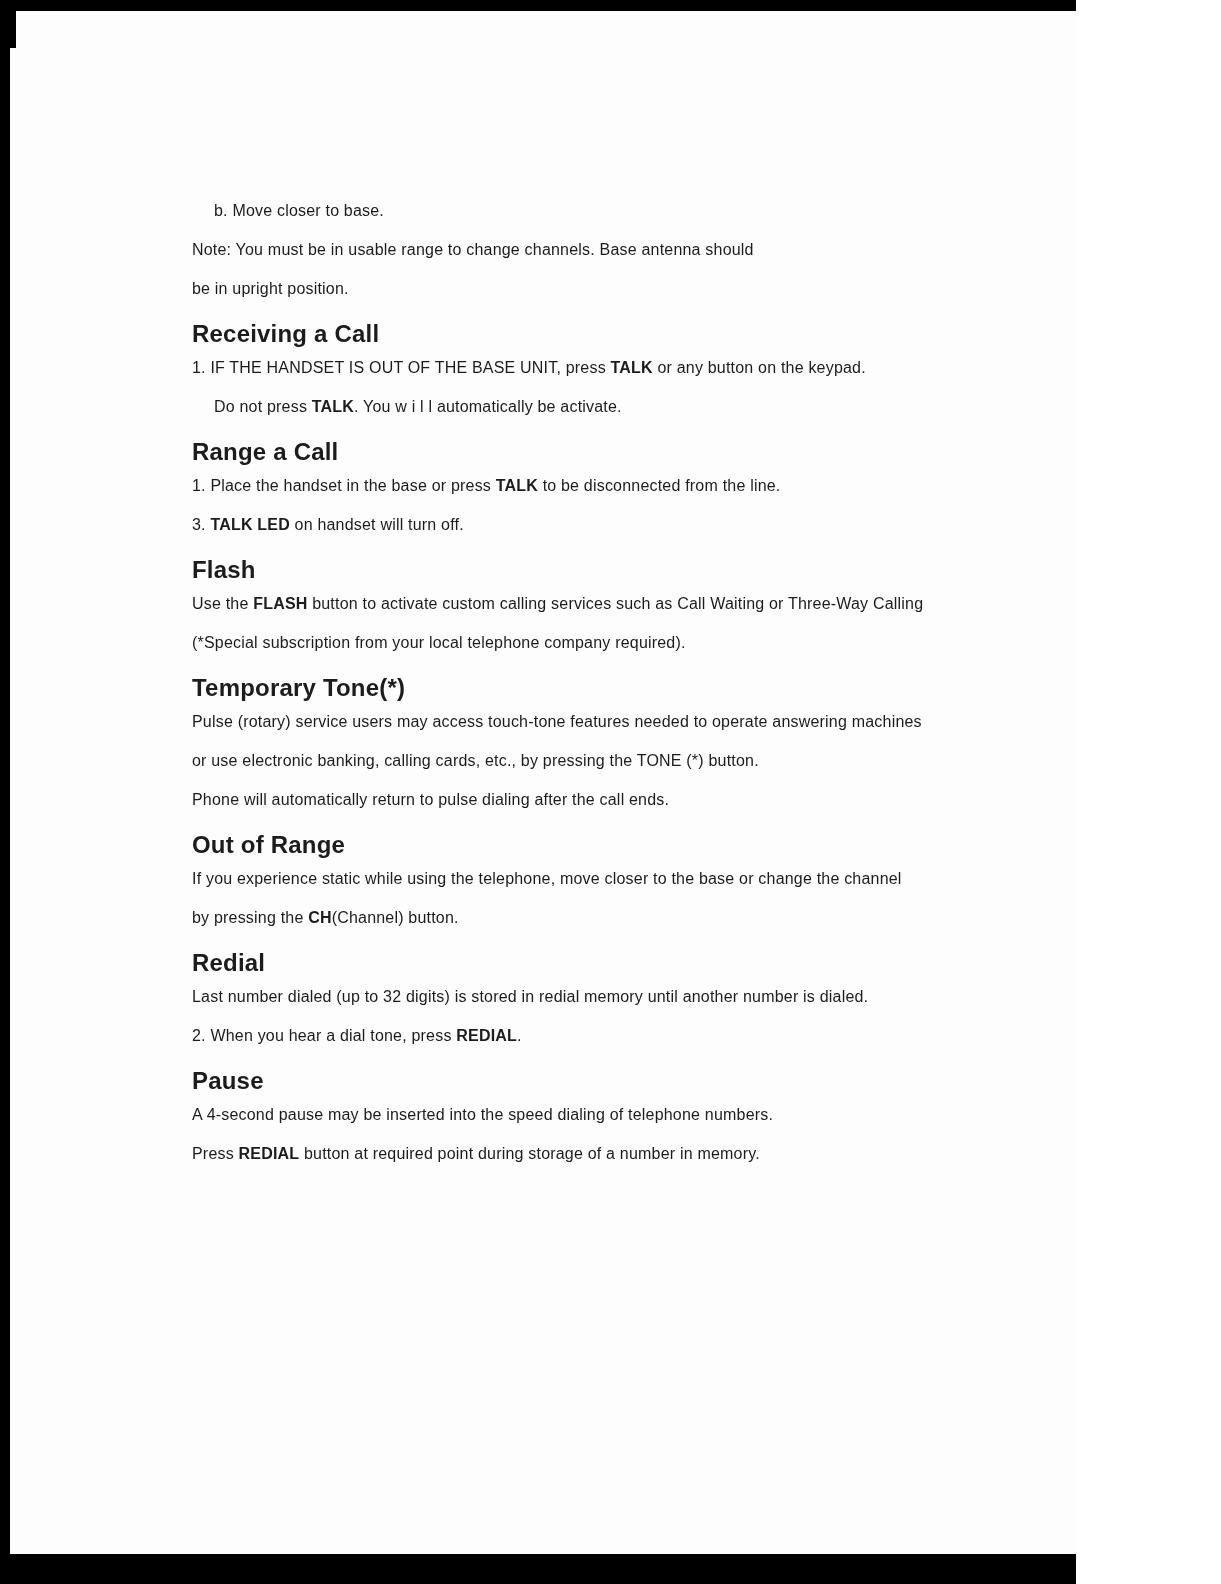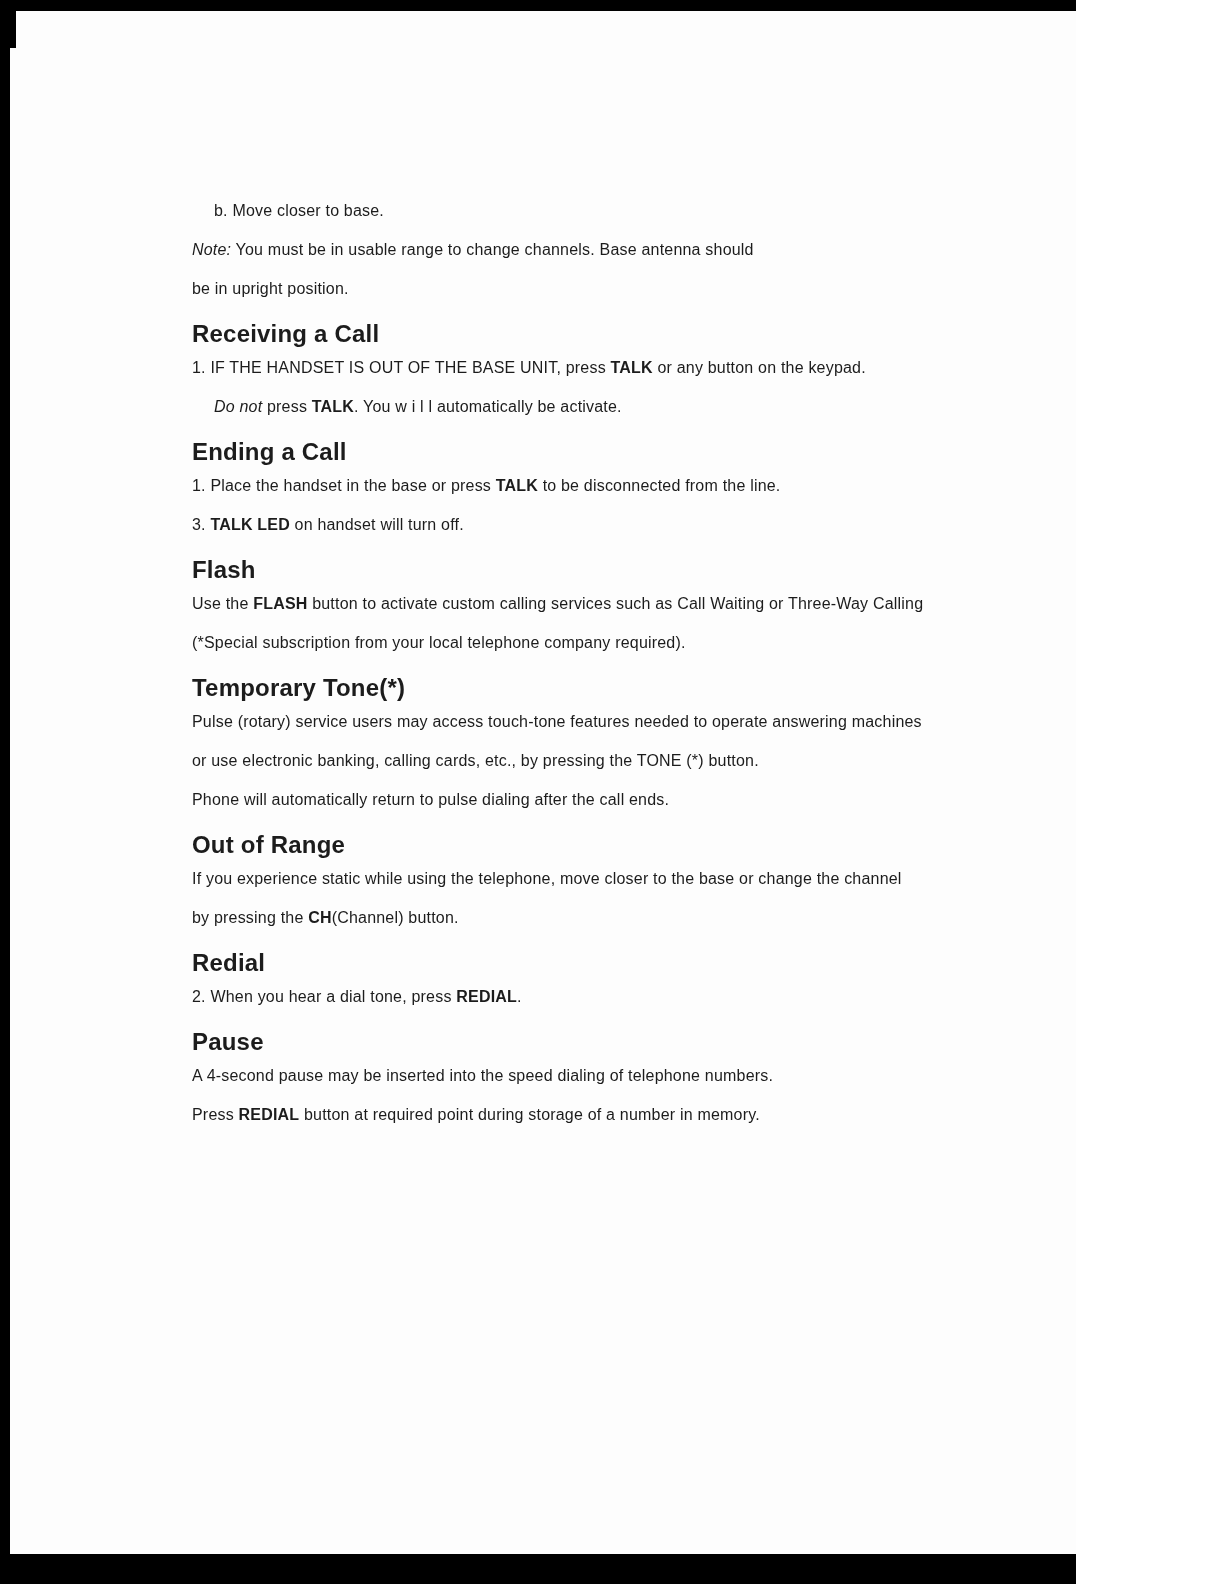--- a/index.html
+++ b/index.html
@@ -40,21 +40,21 @@
   .line.indent{padding-left:22px;}
   .section{margin-top:25px;}
   .section-title{
     font-size:24px;
     line-height:24px;
     font-weight:700;
     letter-spacing:0.2px;
     margin:0 0 14px 0;
   }
   .b{font-weight:700;text-align:center;}
-  .i{font-style:italic;text-align:right;}
+  .i{text-align:right;}
 </style>
 </head>
 <body>
 
 <div class="page">
   <div class="scan-bar scan-top"></div>
   <div class="scan-bar scan-left"></div>
   <div class="scan-bar scan-corner"></div>
   <div class="scan-bar scan-bottom"></div>
 
@@ -64,21 +64,21 @@
         <p class="line"><span class="i">Note:</span><span> You must be in usable range to change channels. Base antenna should</span></p>
         <p class="line"><span>be in upright position.</span></p>
       </div>
     <div>
         <section class="section">
           <h2 class="section-title">Receiving a Call</h2>
           <p class="line"><span>1. IF THE HANDSET IS OUT OF THE BASE UNIT, press </span><span class="b">TALK</span><span> or any button on the keypad.</span></p>
           <p class="line indent"><span class="i">Do not</span><span> press </span><span class="b">TALK</span><span>. You w i l l automatically be activate.</span></p>
         </section>
         <section class="section">
-          <h2 class="section-title">Ending a Call</h2>
+          <h2 class="section-title">Range a Call</h2>
           <p class="line"><span>1. Place the handset in the base or press </span><span class="b">TALK</span><span> to be disconnected from the line.</span></p>
           <p class="line"><span>3. </span><span class="b">TALK LED</span><span> on handset will turn off.</span></p>
         </section>
         <section class="section">
           <h2 class="section-title">Flash</h2>
           <p class="line"><span>Use the </span><span class="b">FLASH</span><span> button to activate custom calling services such as Call Waiting or Three-Way Calling</span></p>
           <p class="line"><span>(*Special subscription from your local telephone company required).</span></p>
         </section>
         <section class="section">
           <h2 class="section-title">Temporary Tone(*)</h2>
@@ -86,20 +86,21 @@
           <p class="line"><span>or use electronic banking, calling cards, etc., by pressing the TONE (*) button.</span></p>
           <p class="line"><span>Phone will automatically return to pulse dialing after the call ends.</span></p>
         </section>
         <section class="section">
           <h2 class="section-title">Out of Range</h2>
           <p class="line"><span>If you experience static while using the telephone, move closer to the base or change the channel</span></p>
           <p class="line"><span>by pressing the </span><span class="b">CH</span><span>(Channel) button.</span></p>
         </section>
         <section class="section">
           <h2 class="section-title">Redial</h2>
+          <p class="line"><span>Last number dialed (up to 32 digits) is stored in redial memory until another number is dialed.</span></p>
           <p class="line"><span>2. When you hear a dial tone, press </span><span class="b">REDIAL</span><span>.</span></p>
         </section>
         <section class="section">
           <h2 class="section-title">Pause</h2>
           <p class="line"><span>A 4-second pause may be inserted into the speed dialing of telephone numbers.</span></p>
           <p class="line"><span>Press </span><span class="b">REDIAL</span><span> button at required point during storage of a number in memory.</span></p>
         </section>
       </div>
   </div>
 </div>

